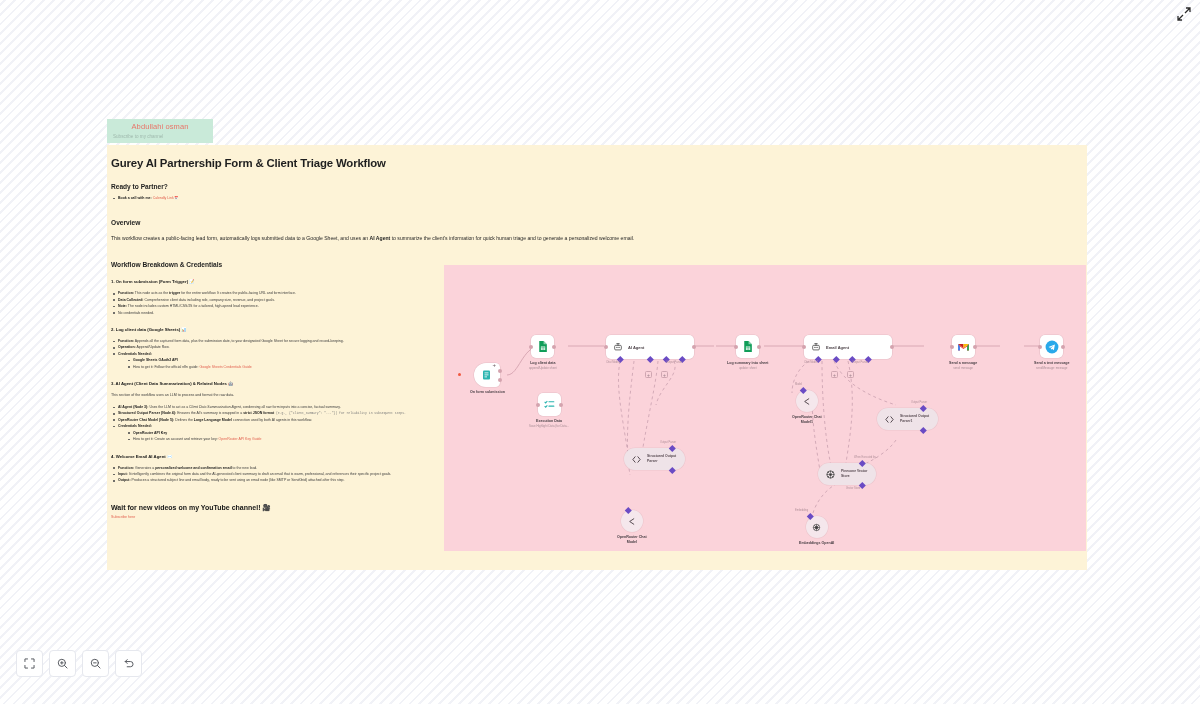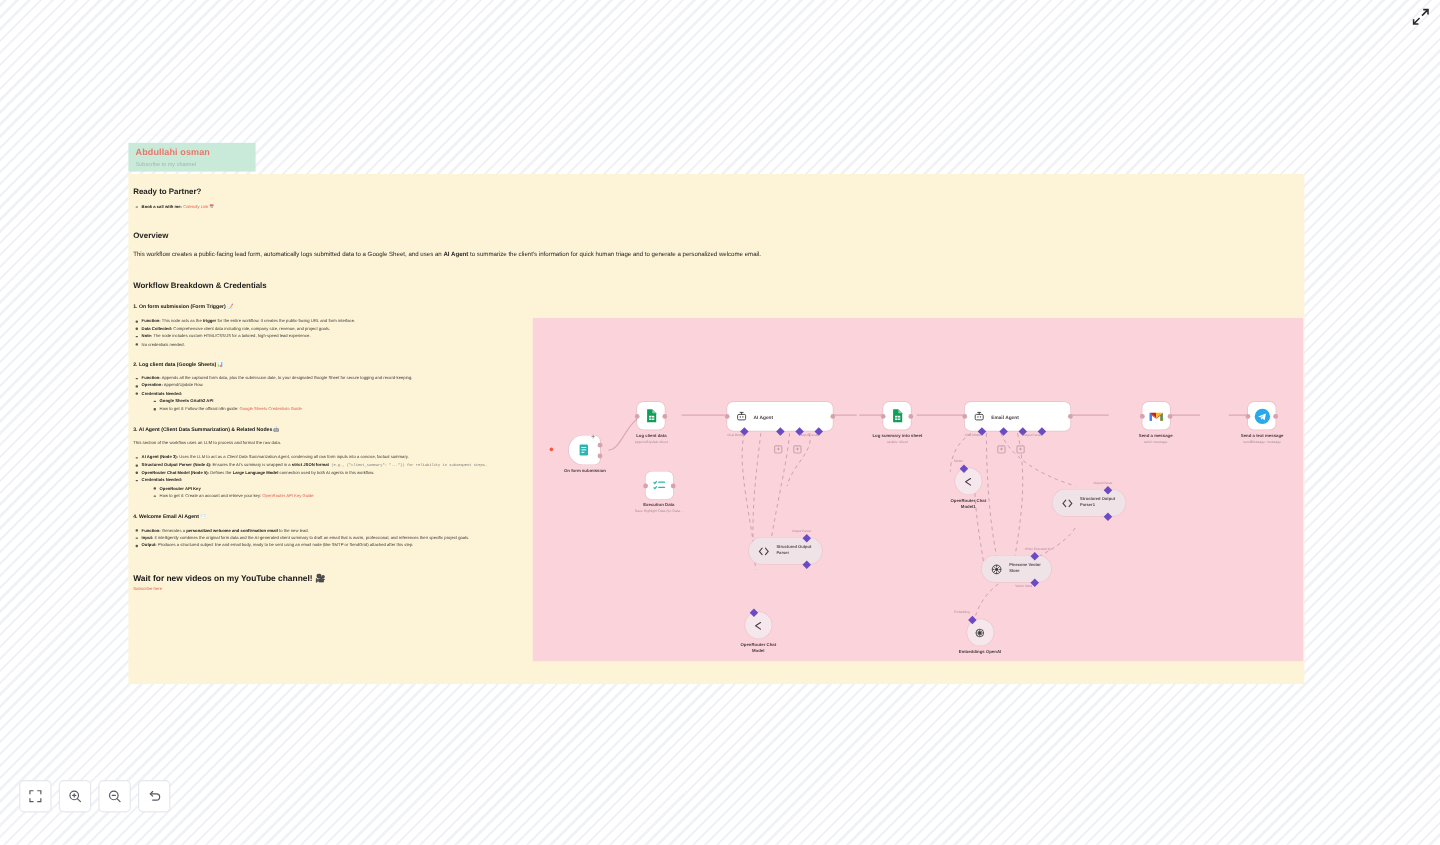--- a/index.html
+++ b/index.html
@@ -30,22 +30,22 @@
   
   .channel-badge {
     position: absolute;
     left: 107px; top: 119px;
     width: 106px; height: 24px;
     background: #c9ead9;
     padding: 3px 6px 0 6px;
     overflow: hidden;
   }
   .channel-name {
-    font-size: 7.5px; font-weight: 700; color: #e8766a;
-    letter-spacing: .1px; line-height: 10px;
+    font-size: 7.5px; font-weight: 400; color: #e8766a;
+    letter-spacing: .1px; line-height: 10px; text-align: center;
   }
   .channel-sub {
     font-size: 4.6px; color: #9fb9ad; line-height: 8px; margin-top: 1px;
   }
 
   
   .doc {
     position: absolute;
     left: 107px; top: 145px;
     width: 980px; height: 425px;
@@ -226,20 +226,21 @@
   </svg>
 </div>
 
 <div class="channel-badge">
   <div class="channel-name">Abdullahi osman</div>
   <div class="channel-sub">Subscribe to my channel</div>
 </div>
 
 <div class="doc">
   <div class="doc-inner">
+    <h1 class="doc-title">Gurey AI Partnership Form &amp; Client Triage Workflow</h1>
 
     <h2 class="sec">Ready to Partner?</h2>
     <ul class="b">
       <li>
         <b>Book a call with me:</b>
         <span class="lnk">Calendly Link</span>
         <span>📅</span>
       </li>
     </ul>
 

